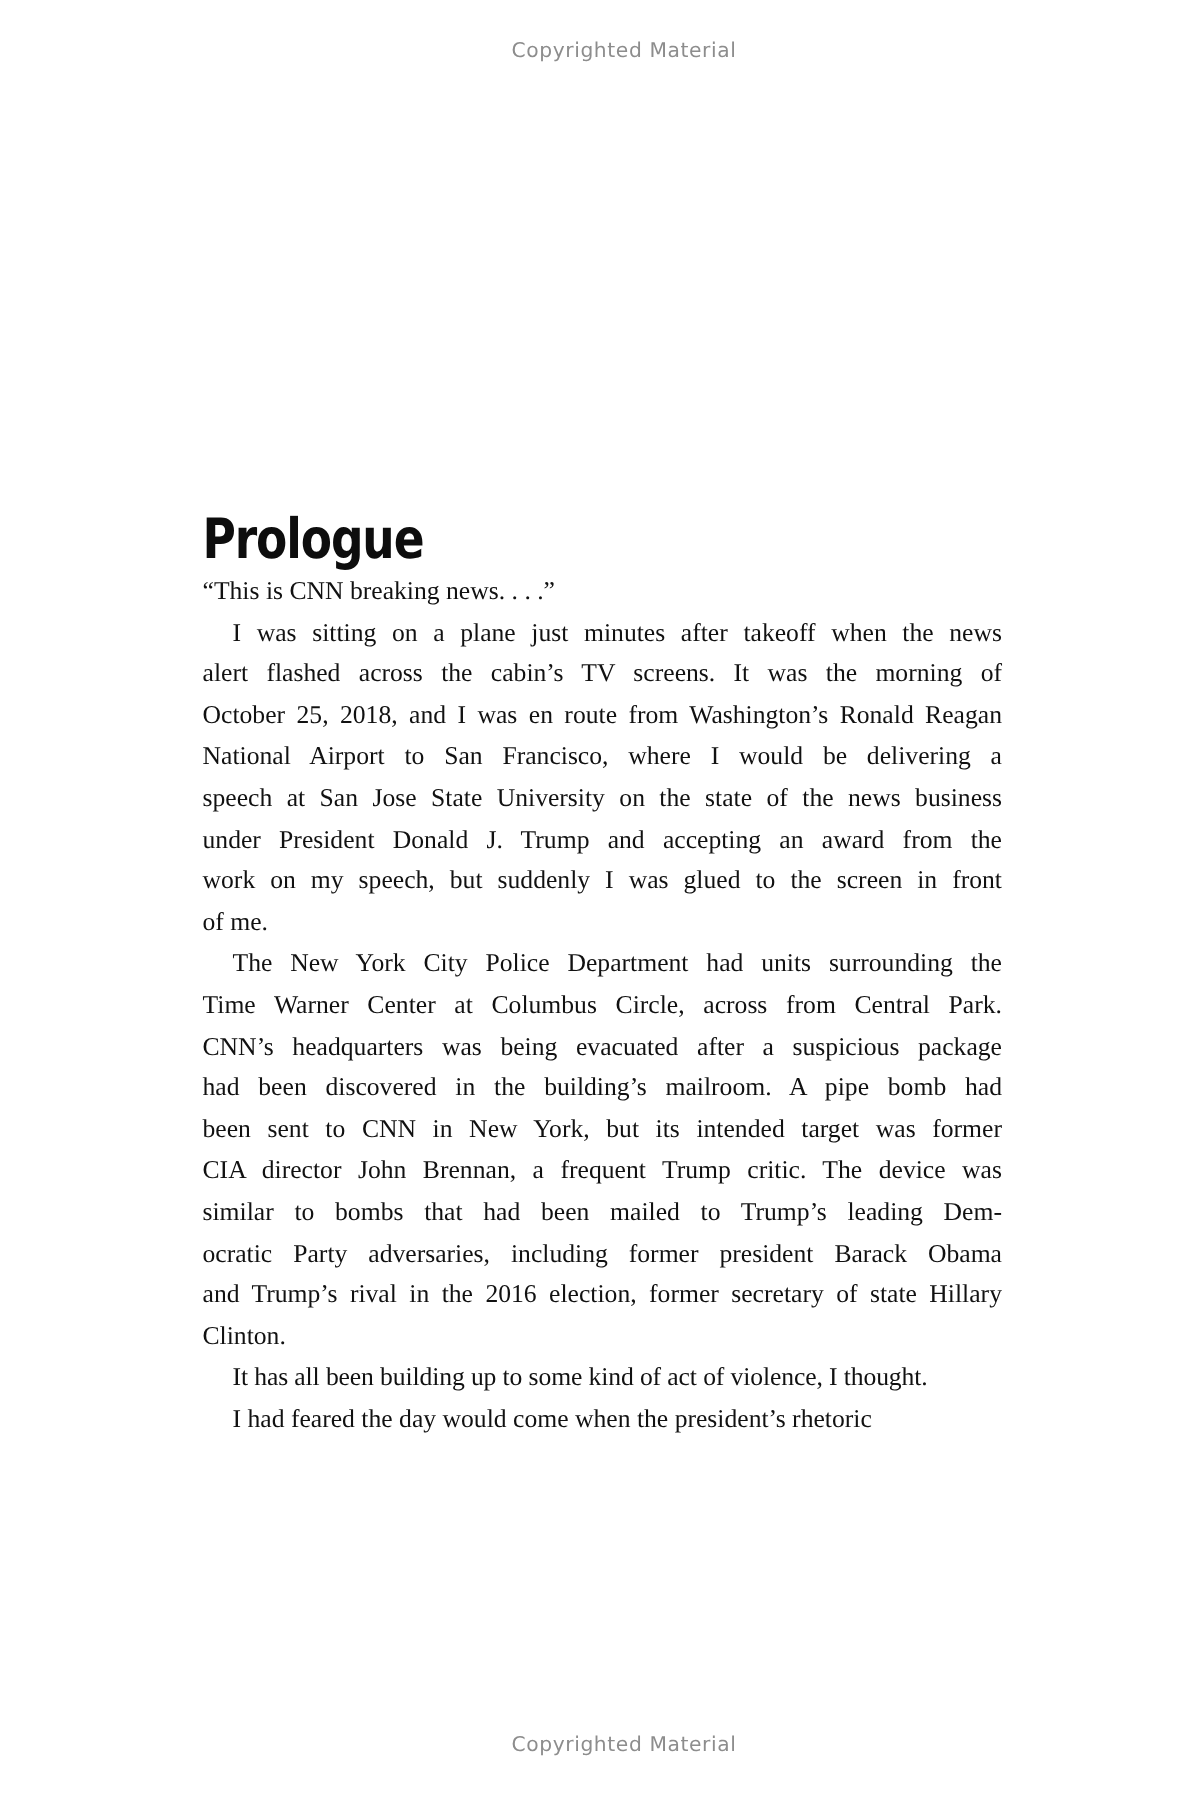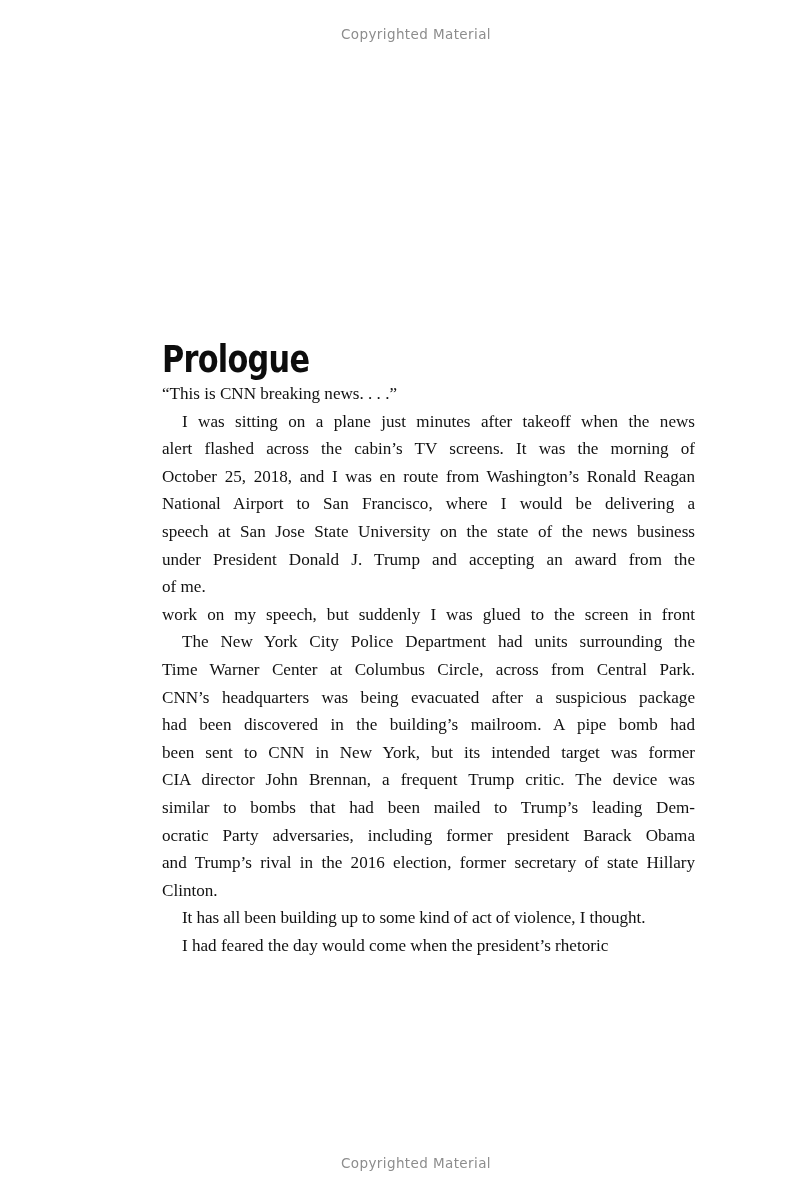--- a/index.html
+++ b/index.html
@@ -28,21 +28,21 @@
     letter-spacing: 0.4px;
     color: #8d8d8d;
     user-select: none;
   }
   .watermark-top    { top: 26px; }
   .watermark-bottom { top: 1155px; }
 
   
   .textblock {
     position: absolute;
-    left: 162px;
+    left: 135px;
     top: 340px;
     width: 533px;
   }
 
   .chapter-title {
     margin: 0;
     padding: 0;
     font-family: "DejaVu Sans", "Liberation Sans", sans-serif;
     font-weight: 700;
     font-size: 37px;
@@ -97,22 +97,22 @@
         <p class="para">
           <span class="ln last">“This is CNN breaking news. . . .”</span>
         </p>
         <p class="para">
           <span class="ln indent">I was sitting on a plane just minutes after takeoff when the news</span>
           <span class="ln">alert flashed across the cabin’s TV screens. It was the morning of</span>
           <span class="ln">October 25, 2018, and I was en route from Washington’s Ronald Reagan</span>
           <span class="ln">National Airport to San Francisco, where I would be delivering a</span>
           <span class="ln">speech at San Jose State University on the state of the news business</span>
           <span class="ln">under President Donald J. Trump and accepting an award from the</span>
+          <span class="ln">work on my speech, but suddenly I was glued to the screen in front</span>
           <span class="ln last">of me.</span>
-          <span class="ln">work on my speech, but suddenly I was glued to the screen in front</span>
         </p>
         <p class="para">
           <span class="ln indent">The New York City Police Department had units surrounding the</span>
           <span class="ln">Time Warner Center at Columbus Circle, across from Central Park.</span>
           <span class="ln">CNN’s headquarters was being evacuated after a suspicious package</span>
           <span class="ln">had been discovered in the building’s mailroom. A pipe bomb had</span>
           <span class="ln">been sent to CNN in New York, but its intended target was former</span>
           <span class="ln">CIA director John Brennan, a frequent Trump critic. The device was</span>
           <span class="ln">similar to bombs that had been mailed to Trump’s leading Dem-</span>
           <span class="ln">ocratic Party adversaries, including former president Barack Obama</span>

